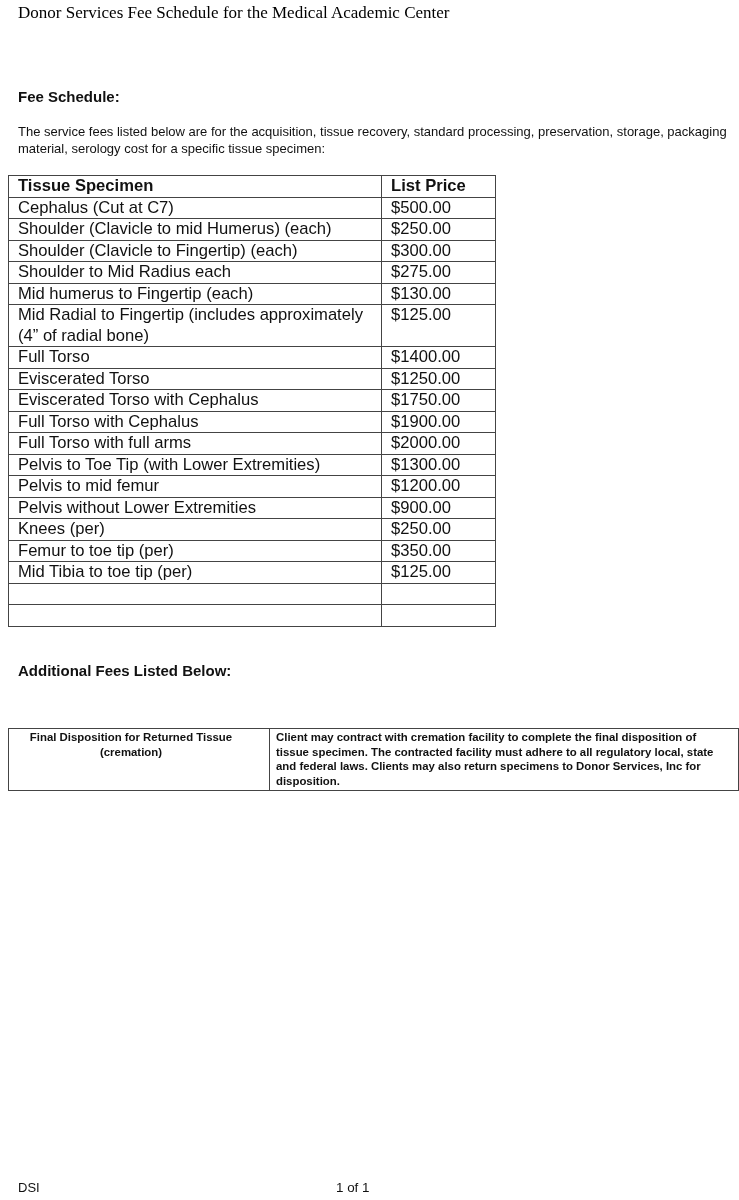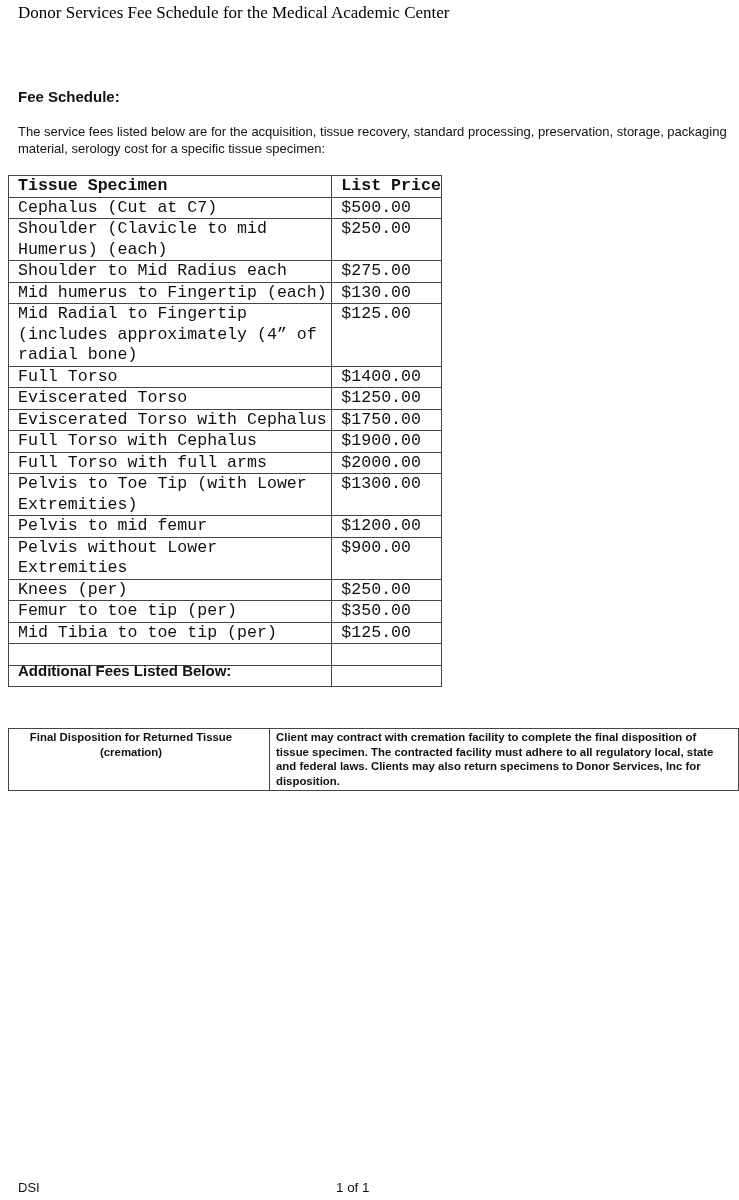--- a/index.html
+++ b/index.html
@@ -10,23 +10,23 @@
     }
     .section-heading {
       position: absolute; left: 18px;
       font-family: "Liberation Sans", sans-serif; font-size: 15px; font-weight: bold; color: #111; text-align: right;
     }
     .intro {
       position: absolute; left: 18px; top: 123px; width: 710px;
       font-family: "Liberation Sans", sans-serif; font-size: 13px; line-height: 17px; color: #111;
     }
     table.fees {
-      position: absolute; left: 8px; top: 175px; width: 434px;
+      position: absolute; left: 8px; top: 175px; width: 488px;
       border-collapse: collapse;
-      font-family: Liberation Mono, monospace; font-size: 16.6px; color: #111;
+      font-family: Liberation Sans, sans-serif; font-size: 16.6px; color: #111;
     }
     table.fees th, table.fees td {
       border: 1.3px solid #444; padding: 0 0 0 9px; text-align: left; vertical-align: top;
       line-height: 20.5px; height: 20.5px;
     }
     table.fees th { font-weight: bold; }
     table.fees col.c1 { width: 418px; }
     table.fees col.c2 { width: 120px; }
     table.extra {
       position: absolute; left: 8px; top: 728px; width: 731px;
@@ -66,20 +66,24 @@
     </tr>
   </thead>
   <tbody id="fee-rows">
       <tr>
         <td>Cephalus (Cut at C7)</td>
         <td>$500.00</td>
       </tr>
       <tr>
         <td>Shoulder (Clavicle to mid Humerus) (each)</td>
         <td>$250.00</td>
+      </tr>
+      <tr>
+        <td>Shoulder (Clavicle to  Fingertip) (each)</td>
+        <td>$300.00</td>
       </tr>
       <tr>
         <td>Shoulder to Mid Radius each</td>
         <td>$275.00</td>
       </tr>
       <tr>
         <td>Mid humerus to Fingertip (each)</td>
         <td>$130.00</td>
       </tr>
       <tr>

